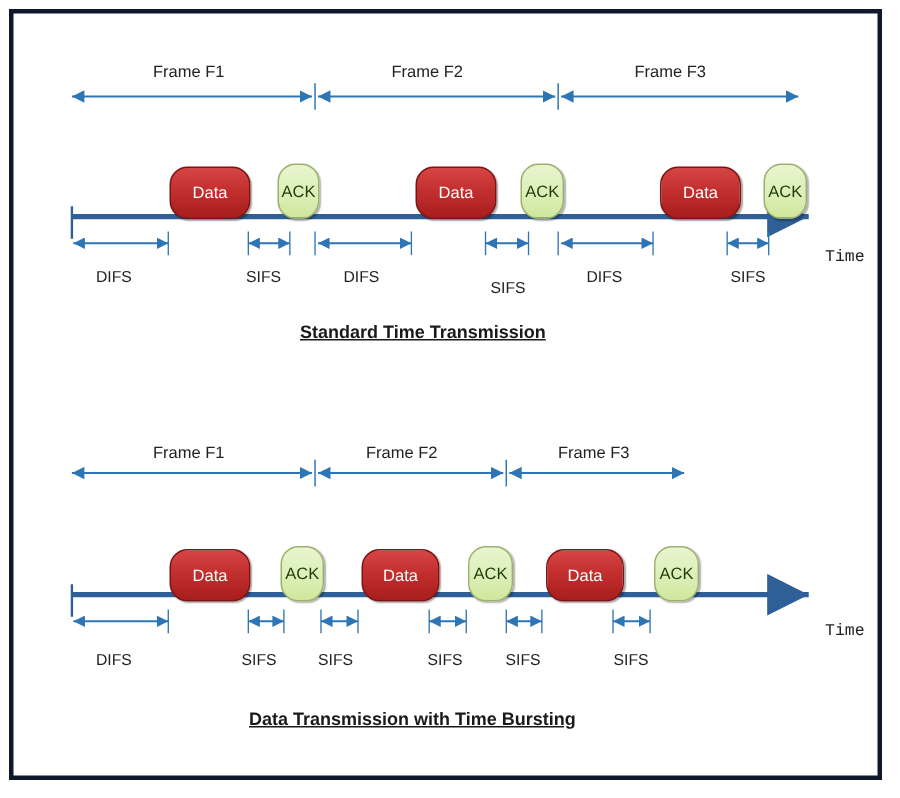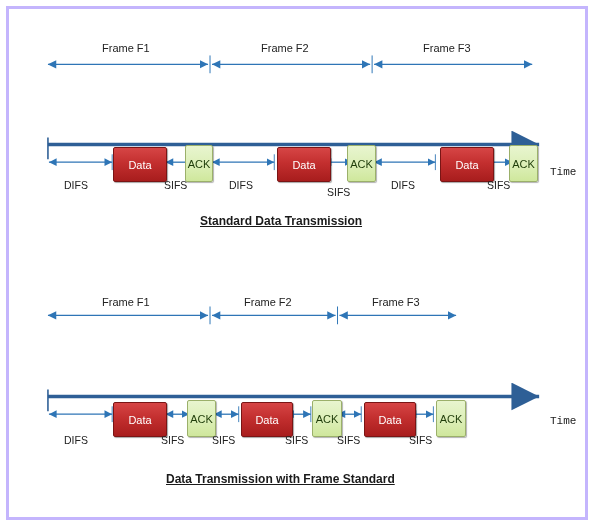--- a/index.html
+++ b/index.html
@@ -5,21 +5,21 @@
   html,body{margin:0;padding:0;}
   body{
     width:600px;height:532px;
     background:#ffffff;
     font-family:"Liberation Sans", sans-serif;
     overflow:hidden;
   }
   #frame{
     position:absolute;left:6px;top:6px;
     width:582px;height:514px;
-    border:3px solid #c4b5fd;
+    border:3px solid #0f172a;
     box-sizing:border-box;
     background:#ffffff;
   }
   .canvas{position:absolute;left:0;top:0;width:100%;height:100%;}
   .lbl{
     position:absolute;
     font-size:11px;
     color:#222;
     white-space:nowrap;
   }
@@ -32,22 +32,21 @@
     text-decoration:underline;
     white-space:nowrap;
   }
   .box{
     position:absolute;
     box-sizing:border-box;
     display:flex;align-items:center;justify-content:center;
     font-size:11px;
     color:#ffffff;
     border:1px solid #7a1515;
-    border-radius:2px;
-    margin-top:36px;
+    border-radius:12px;
   }
   .box.data{
     background:linear-gradient(to bottom,#d64545 0%,#c32f2f 45%,#a81d1d 100%);
     color:#ffffff;
     box-shadow:1px 1px 1px rgba(0,0,0,0.35);
   }
   .box.ack{
     background:linear-gradient(to bottom,#e8f5cf 0%,#dbeeb5 60%,#cfe79c 100%);
     color:#1f3d0a;
     border:1px solid #9bb06a;
@@ -146,21 +145,21 @@
 
   <div class="lbl small" style="left:55px;top:170px;">DIFS</div>
   <div class="lbl small" style="left:155px;top:170px;">SIFS</div>
   <div class="lbl small" style="left:220px;top:170px;">DIFS</div>
   <div class="lbl small" style="left:318px;top:177px;">SIFS</div>
   <div class="lbl small" style="left:382px;top:170px;">DIFS</div>
   <div class="lbl small" style="left:478px;top:170px;">SIFS</div>
 
   <div class="timeword" style="left:541px;top:157px;">Time</div>
 
-  <div class="caption" style="left:191px;top:205px;">Standard Data Transmission</div>
+  <div class="caption" style="left:191px;top:205px;">Standard Time Transmission</div>
 
   <div class="lbl" style="left:93px;top:287px;">Frame F1</div>
   <div class="lbl" style="left:235px;top:287px;">Frame F2</div>
   <div class="lbl" style="left:363px;top:287px;">Frame F3</div>
 
   <div class="box data" style="left:104px;top:357px;width:54px;height:35px;">Data</div>
   <div class="box ack" style="left:178px;top:355px;width:29px;height:37px;">ACK</div>
   <div class="box data" style="left:232px;top:357px;width:52px;height:35px;">Data</div>
   <div class="box ack" style="left:303px;top:355px;width:30px;height:37px;">ACK</div>
   <div class="box data" style="left:355px;top:357px;width:52px;height:35px;">Data</div>
@@ -168,15 +167,15 @@
 
   <div class="lbl small" style="left:55px;top:425px;">DIFS</div>
   <div class="lbl small" style="left:152px;top:425px;">SIFS</div>
   <div class="lbl small" style="left:203px;top:425px;">SIFS</div>
   <div class="lbl small" style="left:276px;top:425px;">SIFS</div>
   <div class="lbl small" style="left:328px;top:425px;">SIFS</div>
   <div class="lbl small" style="left:400px;top:425px;">SIFS</div>
 
   <div class="timeword" style="left:541px;top:406px;">Time</div>
 
-  <div class="caption" style="left:157px;top:463px;">Data Transmission with Frame Standard</div>
+  <div class="caption" style="left:157px;top:463px;">Data Transmission with Time Bursting</div>
 
 </div>
 
 </body></html>

